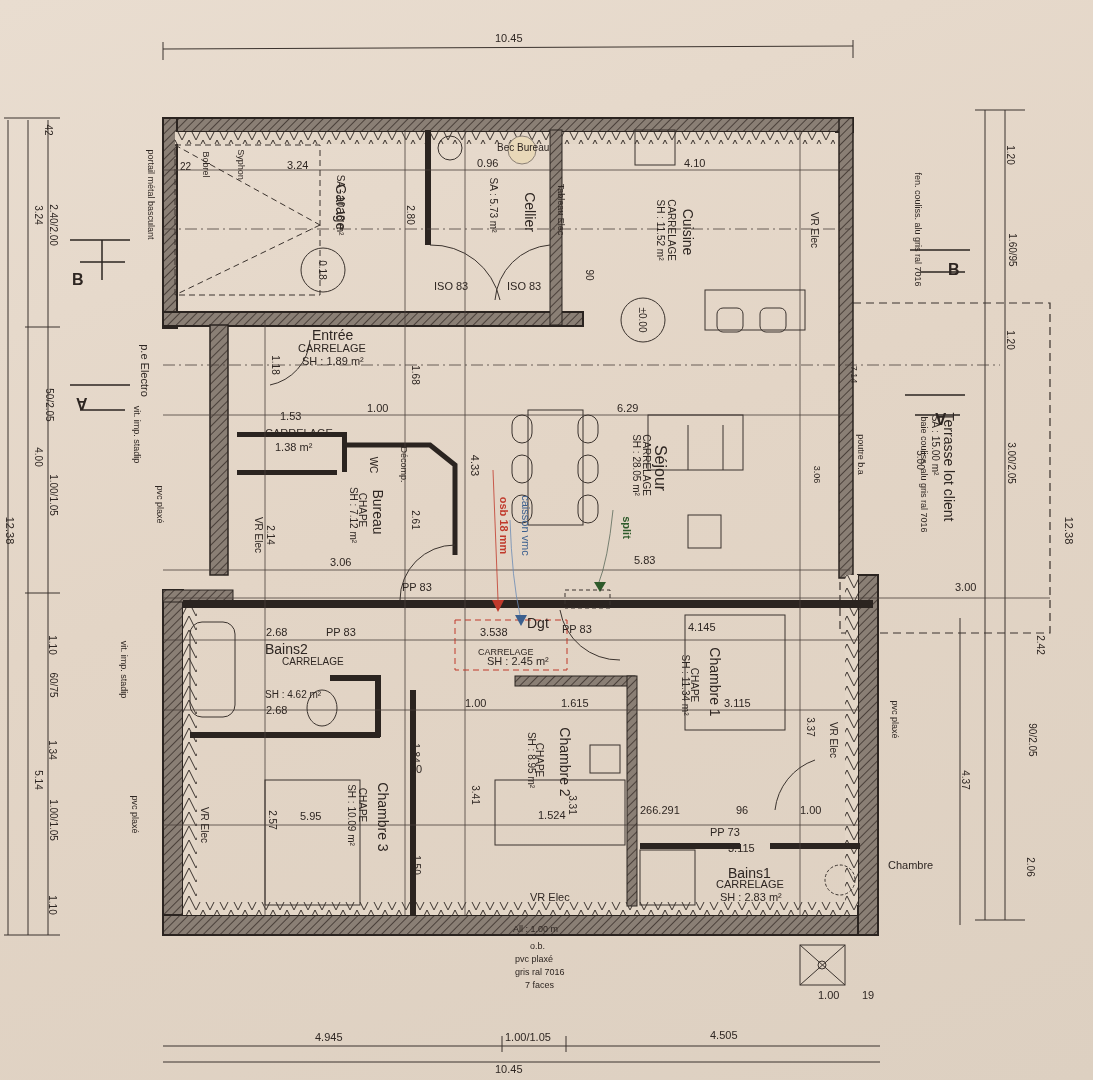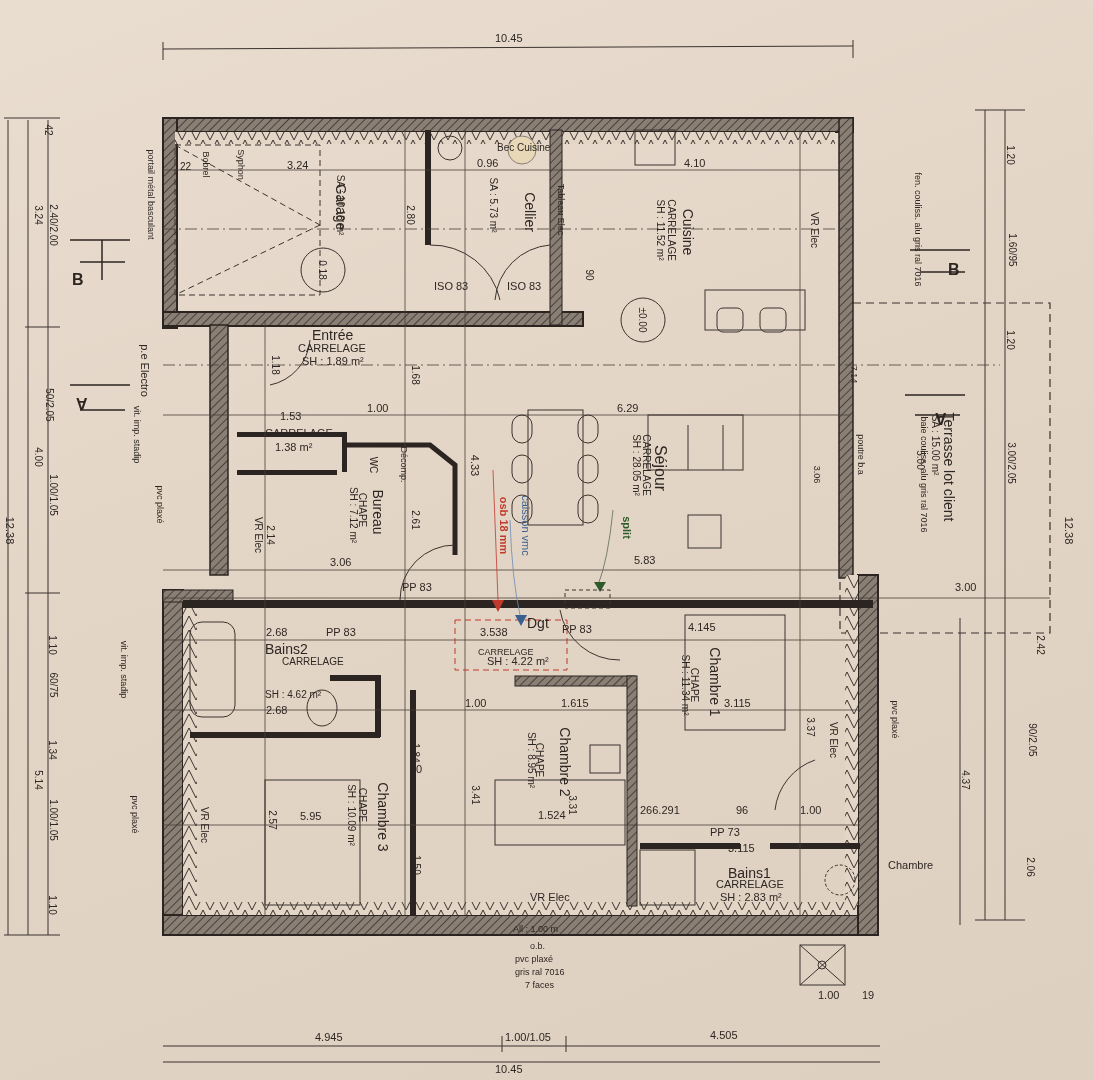--- a/index.html
+++ b/index.html
@@ -220,21 +220,21 @@
 <div class="t s10" style="left:180px;top:162px">22</div>
 <div class="t s10 rot" style="left:312px;top:265px;transform:rotate(90deg)">0.18</div>
 <div class="t s9 rot" style="left:192px;top:160px;transform:rotate(90deg)">Bobrel</div>
 <div class="t s9 rot" style="left:225px;top:160px;transform:rotate(90deg)">Syphon</div>
 
 <div class="t s14 rot" style="left:510px;top:205px;transform:rotate(90deg)">Cellier</div>
 <div class="t s10 rot" style="left:465px;top:200px;transform:rotate(90deg)">SA : 5.73 m²</div>
 <div class="t s11" style="left:477px;top:158px">0.96</div>
 <div class="t s10 rot" style="left:400px;top:210px;transform:rotate(90deg)">2.80</div>
 <div class="t s9 rot" style="left:535px;top:205px;transform:rotate(90deg)">Tableau Elec</div>
-<div class="t s10" style="left:497px;top:143px">Bec Cuisine</div>
+<div class="t s10" style="left:497px;top:143px">Bec Bureau</div>
 <div class="t s11" style="left:434px;top:281px">ISO 83</div>
 <div class="t s11" style="left:507px;top:281px">ISO 83</div>
 
 <div class="t s14 rot" style="left:665px;top:225px;transform:rotate(90deg)">Cuisine</div>
 <div class="t s10 rot" style="left:640px;top:225px;transform:rotate(90deg)">CARRELAGE</div>
 <div class="t s10 rot" style="left:630px;top:225px;transform:rotate(90deg)">SH : 11.52 m²</div>
 <div class="t s11" style="left:684px;top:158px">4.10</div>
 <div class="t s10 rot" style="left:583px;top:270px;transform:rotate(90deg)">90</div>
 <div class="t s10 rot" style="left:630px;top:315px;transform:rotate(90deg)">±0.00</div>
 <div class="t s10 rot" style="left:796px;top:225px;transform:rotate(90deg)">VR Elec</div>
@@ -274,21 +274,21 @@
 <div class="t s11 blue rot" style="left:495px;top:520px;transform:rotate(90deg)">caisson vmc</div>
 <div class="t s11 b green rot" style="left:615px;top:522px;transform:rotate(90deg)">split</div>
 <div class="t s9 rot" style="left:840px;top:450px;transform:rotate(90deg)">poutre b.a</div>
 <div class="t s9 rot" style="left:865px;top:470px;transform:rotate(90deg)">baie couliss. alu gris ral 7016</div>
 
 <div class="t s14 rot" style="left:895px;top:460px;transform:rotate(90deg)">Terrasse lot client</div>
 <div class="t s10 rot" style="left:905px;top:440px;transform:rotate(90deg)">SA : 15.00 m²</div>
 
 <div class="t s14" style="left:527px;top:616px">Dgt</div>
 <div class="t s9" style="left:478px;top:648px">CARRELAGE</div>
-<div class="t s11" style="left:487px;top:656px">SH : 4.22 m²</div>
+<div class="t s11" style="left:487px;top:656px">SH : 2.45 m²</div>
 <div class="t s11" style="left:480px;top:627px">3.538</div>
 <div class="t s11" style="left:562px;top:624px">PP 83</div>
 
 <div class="t s14" style="left:265px;top:642px">Bains2</div>
 <div class="t s10" style="left:282px;top:657px">CARRELAGE</div>
 <div class="t s10" style="left:265px;top:690px">SH : 4.62 m²</div>
 <div class="t s11" style="left:266px;top:627px">2.68</div>
 <div class="t s11" style="left:266px;top:705px">2.68</div>
 <div class="t s11" style="left:326px;top:627px">PP 83</div>
 

